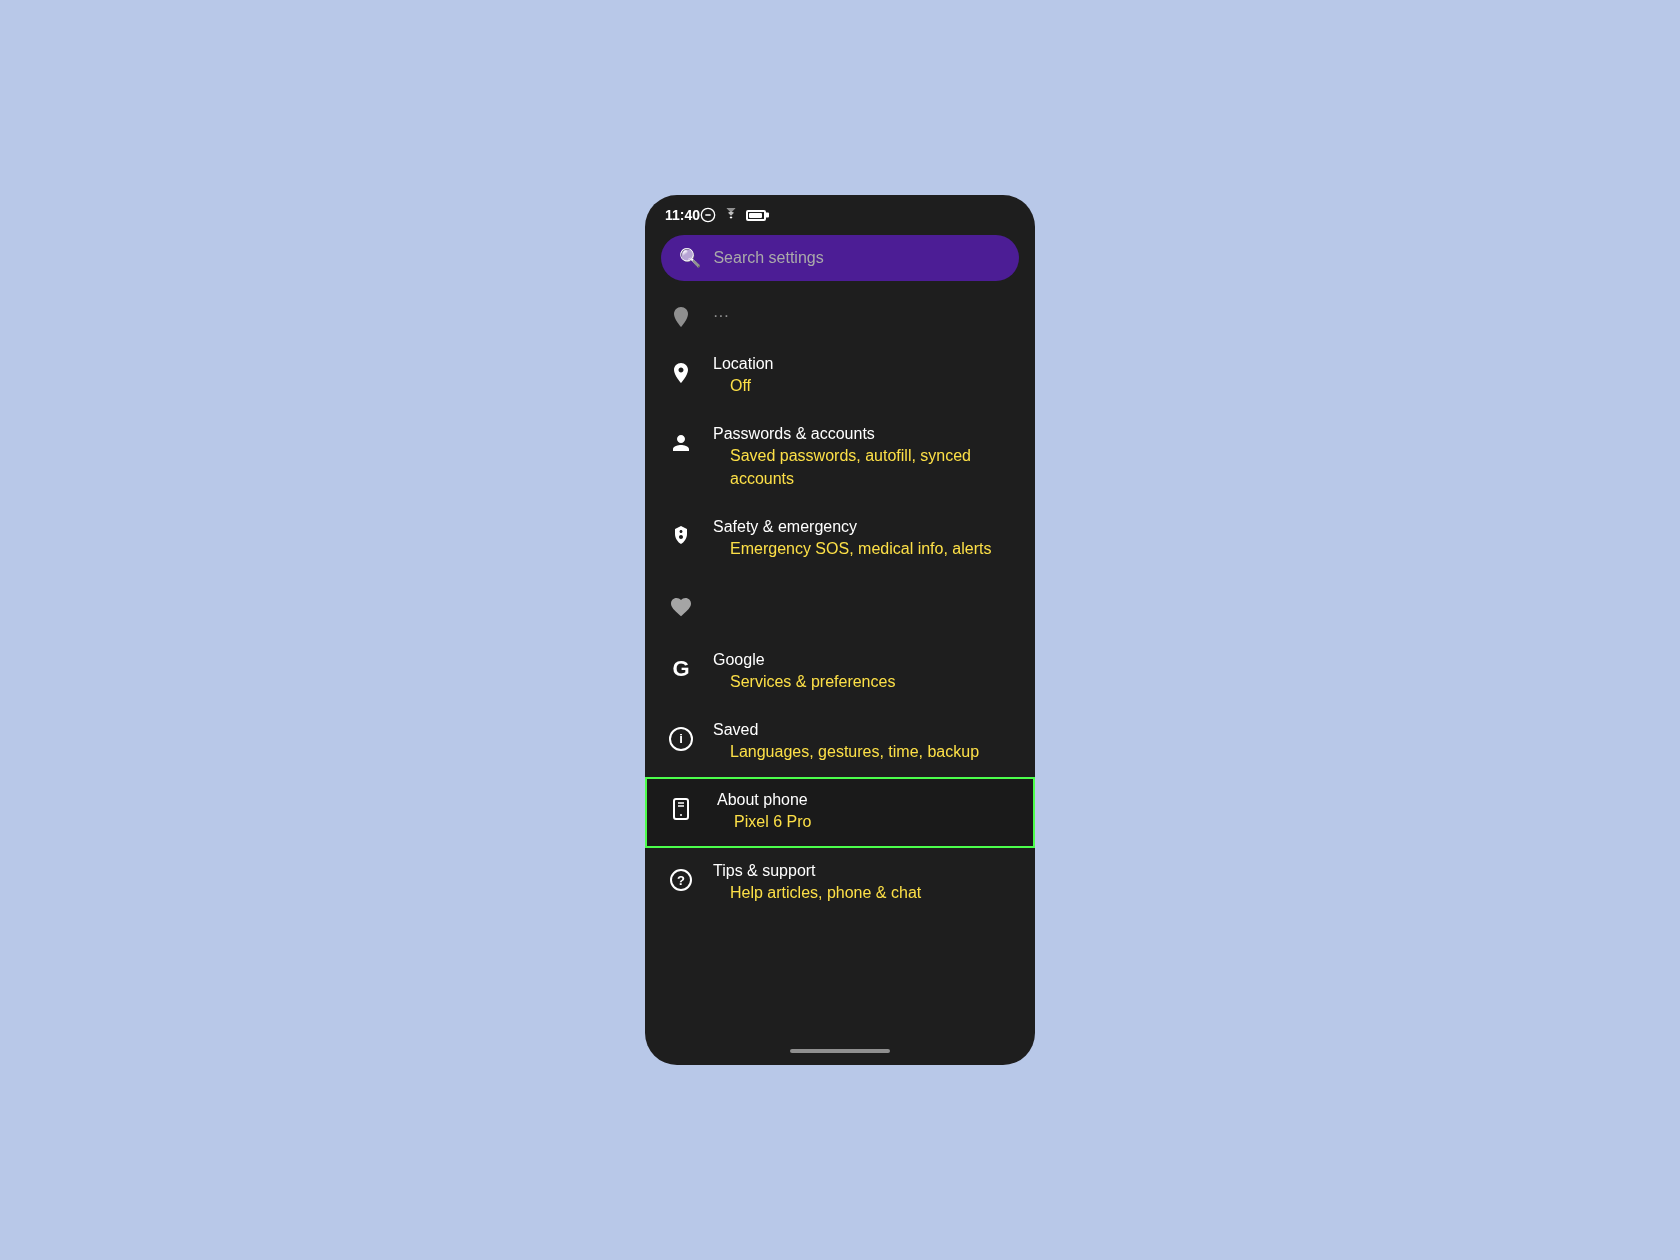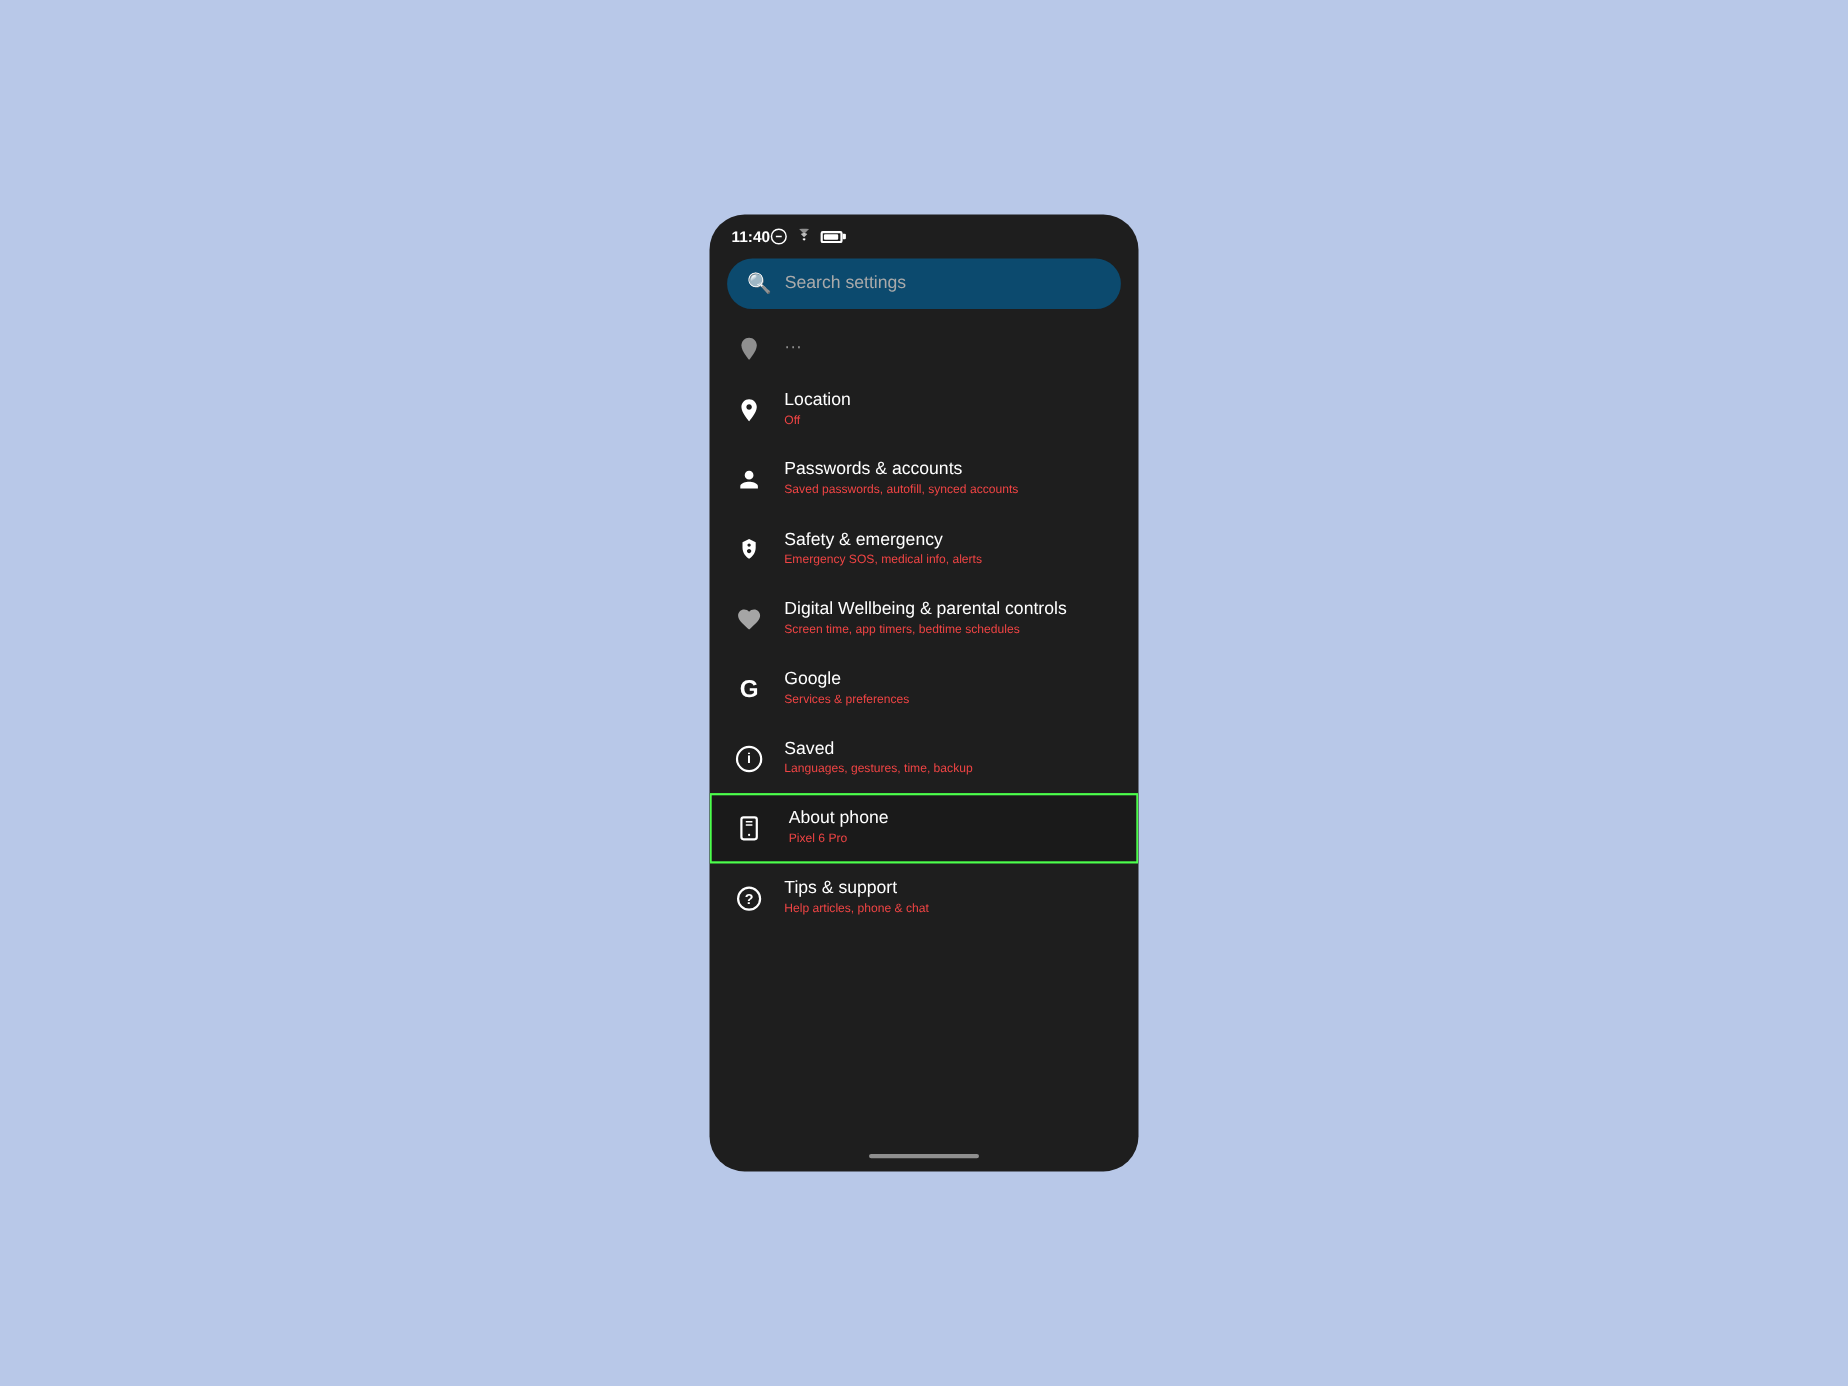--- a/index.html
+++ b/index.html
@@ -40,21 +40,21 @@
       align-items: center;
       gap: 6px;
     }
 
     .search-bar-container {
       padding: 6px 16px 10px;
       flex-shrink: 0;
     }
 
     .search-bar {
-      background-color: #0c4a6e;
+      background-color: #4c1d95;
       border-radius: 30px;
       padding: 12px 18px;
       display: flex;
       align-items: center;
       gap: 12px;
       cursor: text;
     }
 
     .search-bar-text {
       color: #aaaaaa;
@@ -112,24 +112,25 @@
       gap: 2px;
     }
 
     .item-title {
       color: #ffffff;
       font-size: 16px;
       font-weight: 400;
     }
 
     .item-subtitle {
-      color: #ef4444;
-      font-size: 11px;
+      color: #fde047;
+      font-size: 16px;
       font-weight: 400;
       line-height: 1.4;
+      margin-left: 17px;
     }
 
     .home-indicator {
       display: flex;
       justify-content: center;
       padding: 8px 0 12px;
       flex-shrink: 0;
     }
 
     .home-bar {
@@ -272,24 +273,20 @@
       </div>
     </div>
 
     <div class="settings-item">
       <div class="item-icon">
         <svg class="icon-svg" viewBox="0 0 24 24">
             <path d="M12 21.35l-1.45-1.32C5.4 15.36 2 12.28 2 8.5 2 5.42 4.42 3 7.5 3c1.74 0 3.41.81 4.5 2.09C13.09 3.81 14.76 3 16.5 3 19.58 3 22 5.42 22 8.5c0 3.78-3.4 6.86-8.55 11.54L12 21.35z" opacity="0.6"></path>
             <path d="M16.5 3c-1.74 0-3.41.81-4.5 2.09C10.91 3.81 9.24 3 7.5 3 4.42 3 2 5.42 2 8.5c0 1 .27 1.96.73 2.84L12 3.09c.38-.43.78-.84 1.19-1.19.43-.36.87-.68 1.31-.9z" fill="none"></path>
           </svg>
       </div>
-      <div class="item-text">
-        <span class="item-title">Digital Wellbeing &amp; parental controls</span>
-        <span class="item-subtitle">Screen time, app timers, bedtime schedules</span>
-      </div>
     </div>
 
     <div class="settings-item">
       <div class="item-icon" style="font-size:22px; font-weight:bold; color:white; font-family:Arial,sans-serif;">G</div>
       <div class="item-text">
         <span class="item-title">Google</span>
         <span class="item-subtitle">Services &amp; preferences</span>
       </div>
     </div>
 

